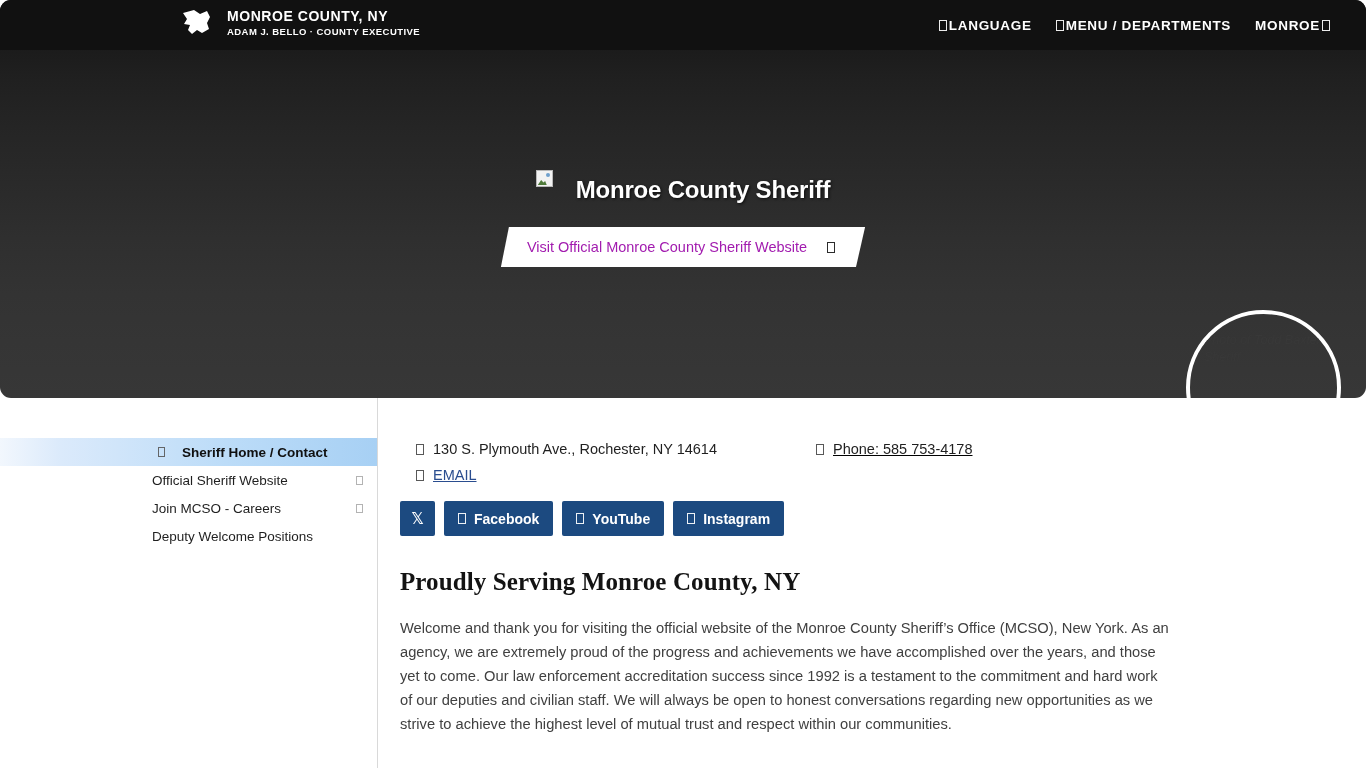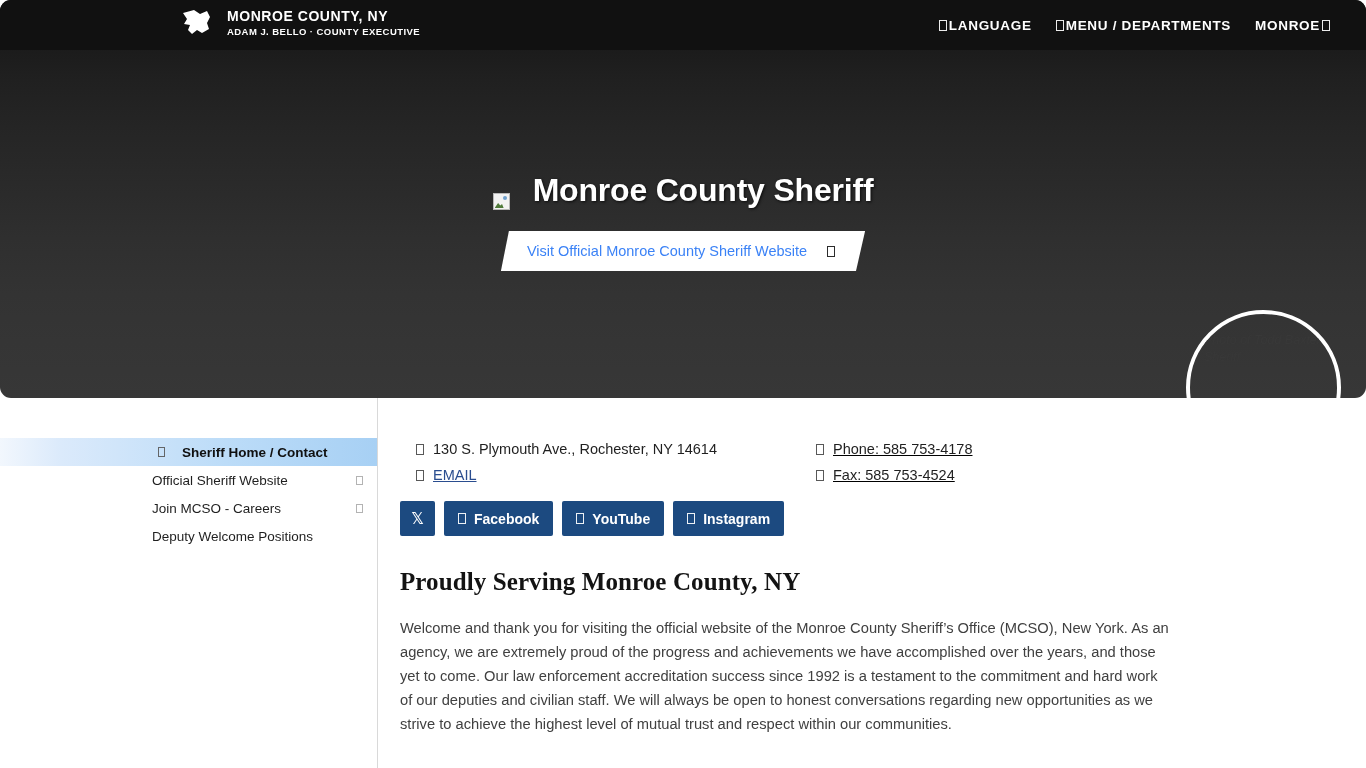--- a/index.html
+++ b/index.html
@@ -63,24 +63,24 @@
   }
   .tofu-sm { width: 7px; height: 10px; }
 
   
   .hero-center {
     position: absolute; left: 0; top: 170px;
     width: 1366px; text-align: center;
   }
   .hero-title {
     color: #ffffff;
-    font-size: 32px; font-weight: bold;
+    font-size: 24px; font-weight: bold;
     line-height: 40px; letter-spacing: -0.2px;
     text-shadow: 1px 1px 3px rgba(0,0,0,0.75);
-    display: inline-flex; align-items: flex-end; gap: 20px;
+    display: inline-flex; align-items: flex-start; gap: 20px;
   }
   .broken-img {
     display: inline-block; width: 17px; height: 17px;
     position: relative; vertical-align: 3px;
     margin-right: 3px;
     background: #f2f2f2;
     border: 1px solid #b8b8b8;
     overflow: hidden;
   }
   .broken-img::before {
@@ -90,21 +90,21 @@
     clip-path: polygon(0 100%, 38% 28%, 63% 66%, 82% 42%, 100% 100%);
   }
   .broken-img::after {
     content: ""; position: absolute;
     right: 2px; top: 2px; width: 4px; height: 4px;
     border-radius: 50%; background: #6fa0cd;
   }
 
   .hero-cta-wrap { margin-top: 17px; display: flex; justify-content: center; }
   .hero-cta {
-    background: #ffffff; color: #3b82f6;
+    background: #ffffff; color: #a21caf;
     font-size: 14.5px; line-height: 18px;
     padding: 11px 30px 11px 26px;
     display: inline-flex; align-items: center; gap: 20px;
     cursor: pointer;
     clip-path: polygon(2.2% 0, 100% 0, 97.5% 100%, 0% 100%);
     box-shadow: 0 1px 4px rgba(0,0,0,0.35);
     white-space: nowrap;
   }
   .hero-cta .tofu { border-color: #1a1a1a; }
 
@@ -299,24 +299,20 @@
         <div class="contact-line">
           <span class="tofu"></span>
           <span class="email-link">EMAIL</span>
         </div>
       </div>
       <div class="contact-col-right">
         <div class="contact-line">
           <span class="tofu"></span>
           <span>Phone: 585 753-4178</span>
         </div>
-        <div class="contact-line">
-          <span class="tofu"></span>
-          <span>Fax: 585 753-4524</span>
-        </div>
       </div>
     </div>
 
     <div class="socials">
       <div class="social-btn icon-only">
         <span class="x-glyph">𝕏</span>
       </div>
       <div class="social-btn">
         <span class="tofu"></span>
         <span>Facebook</span>

